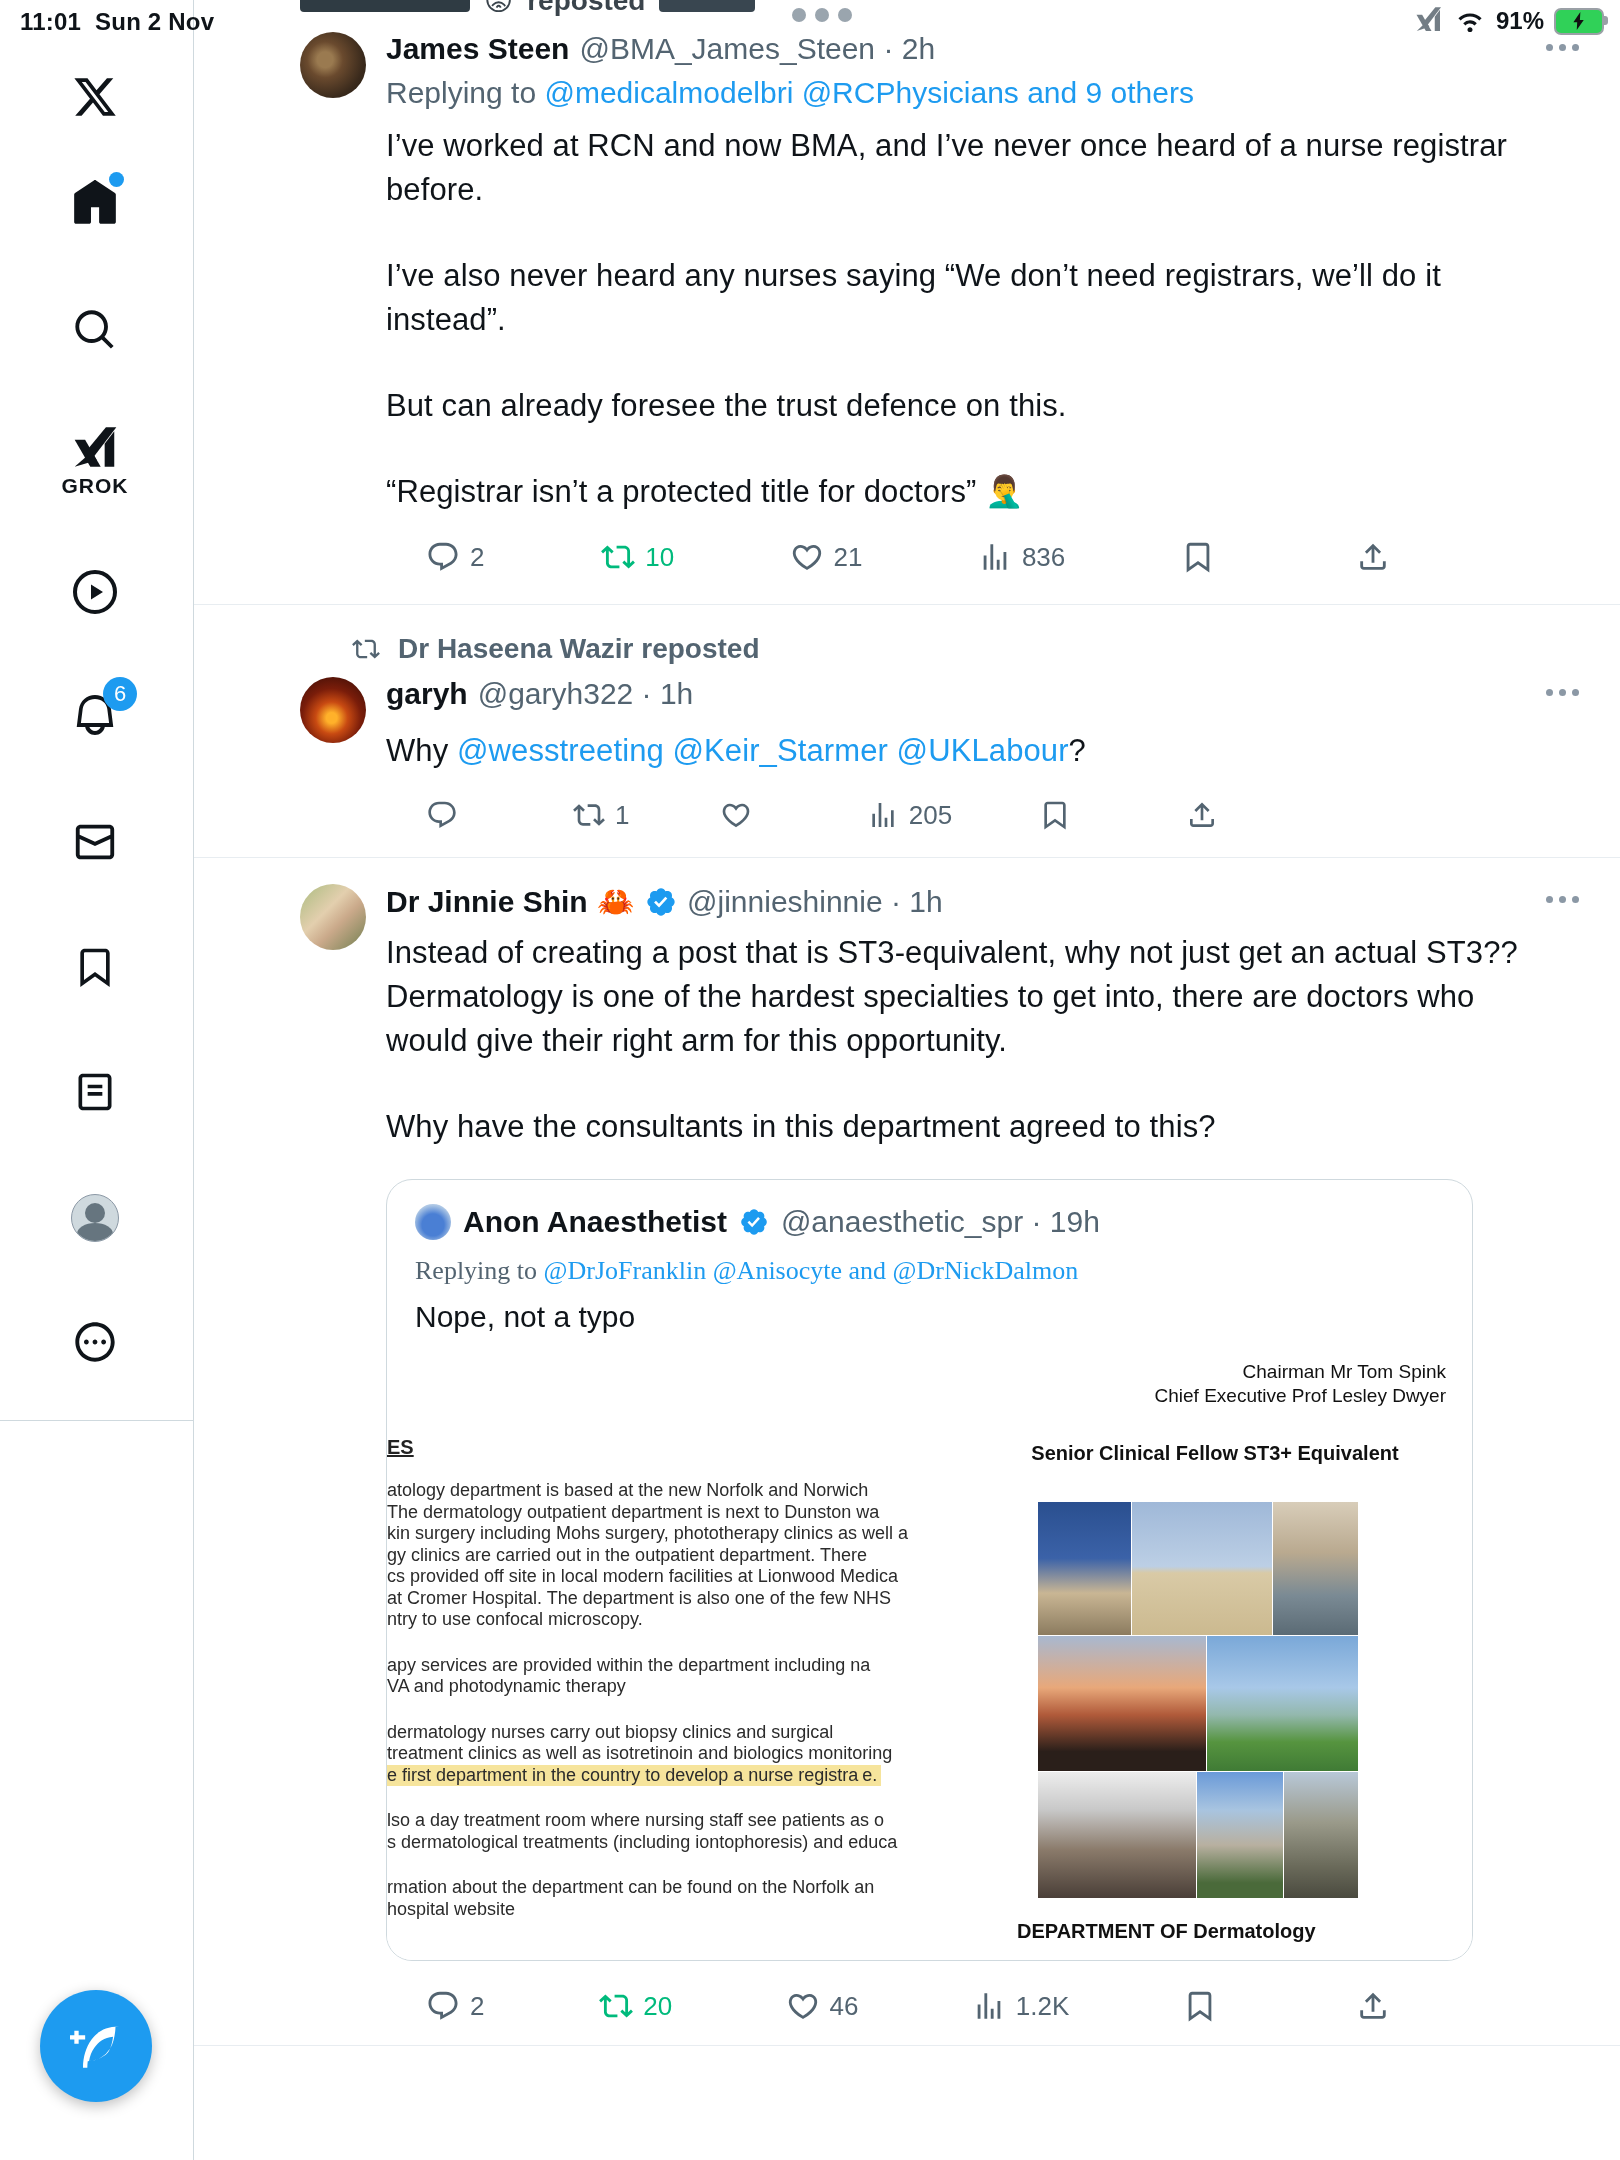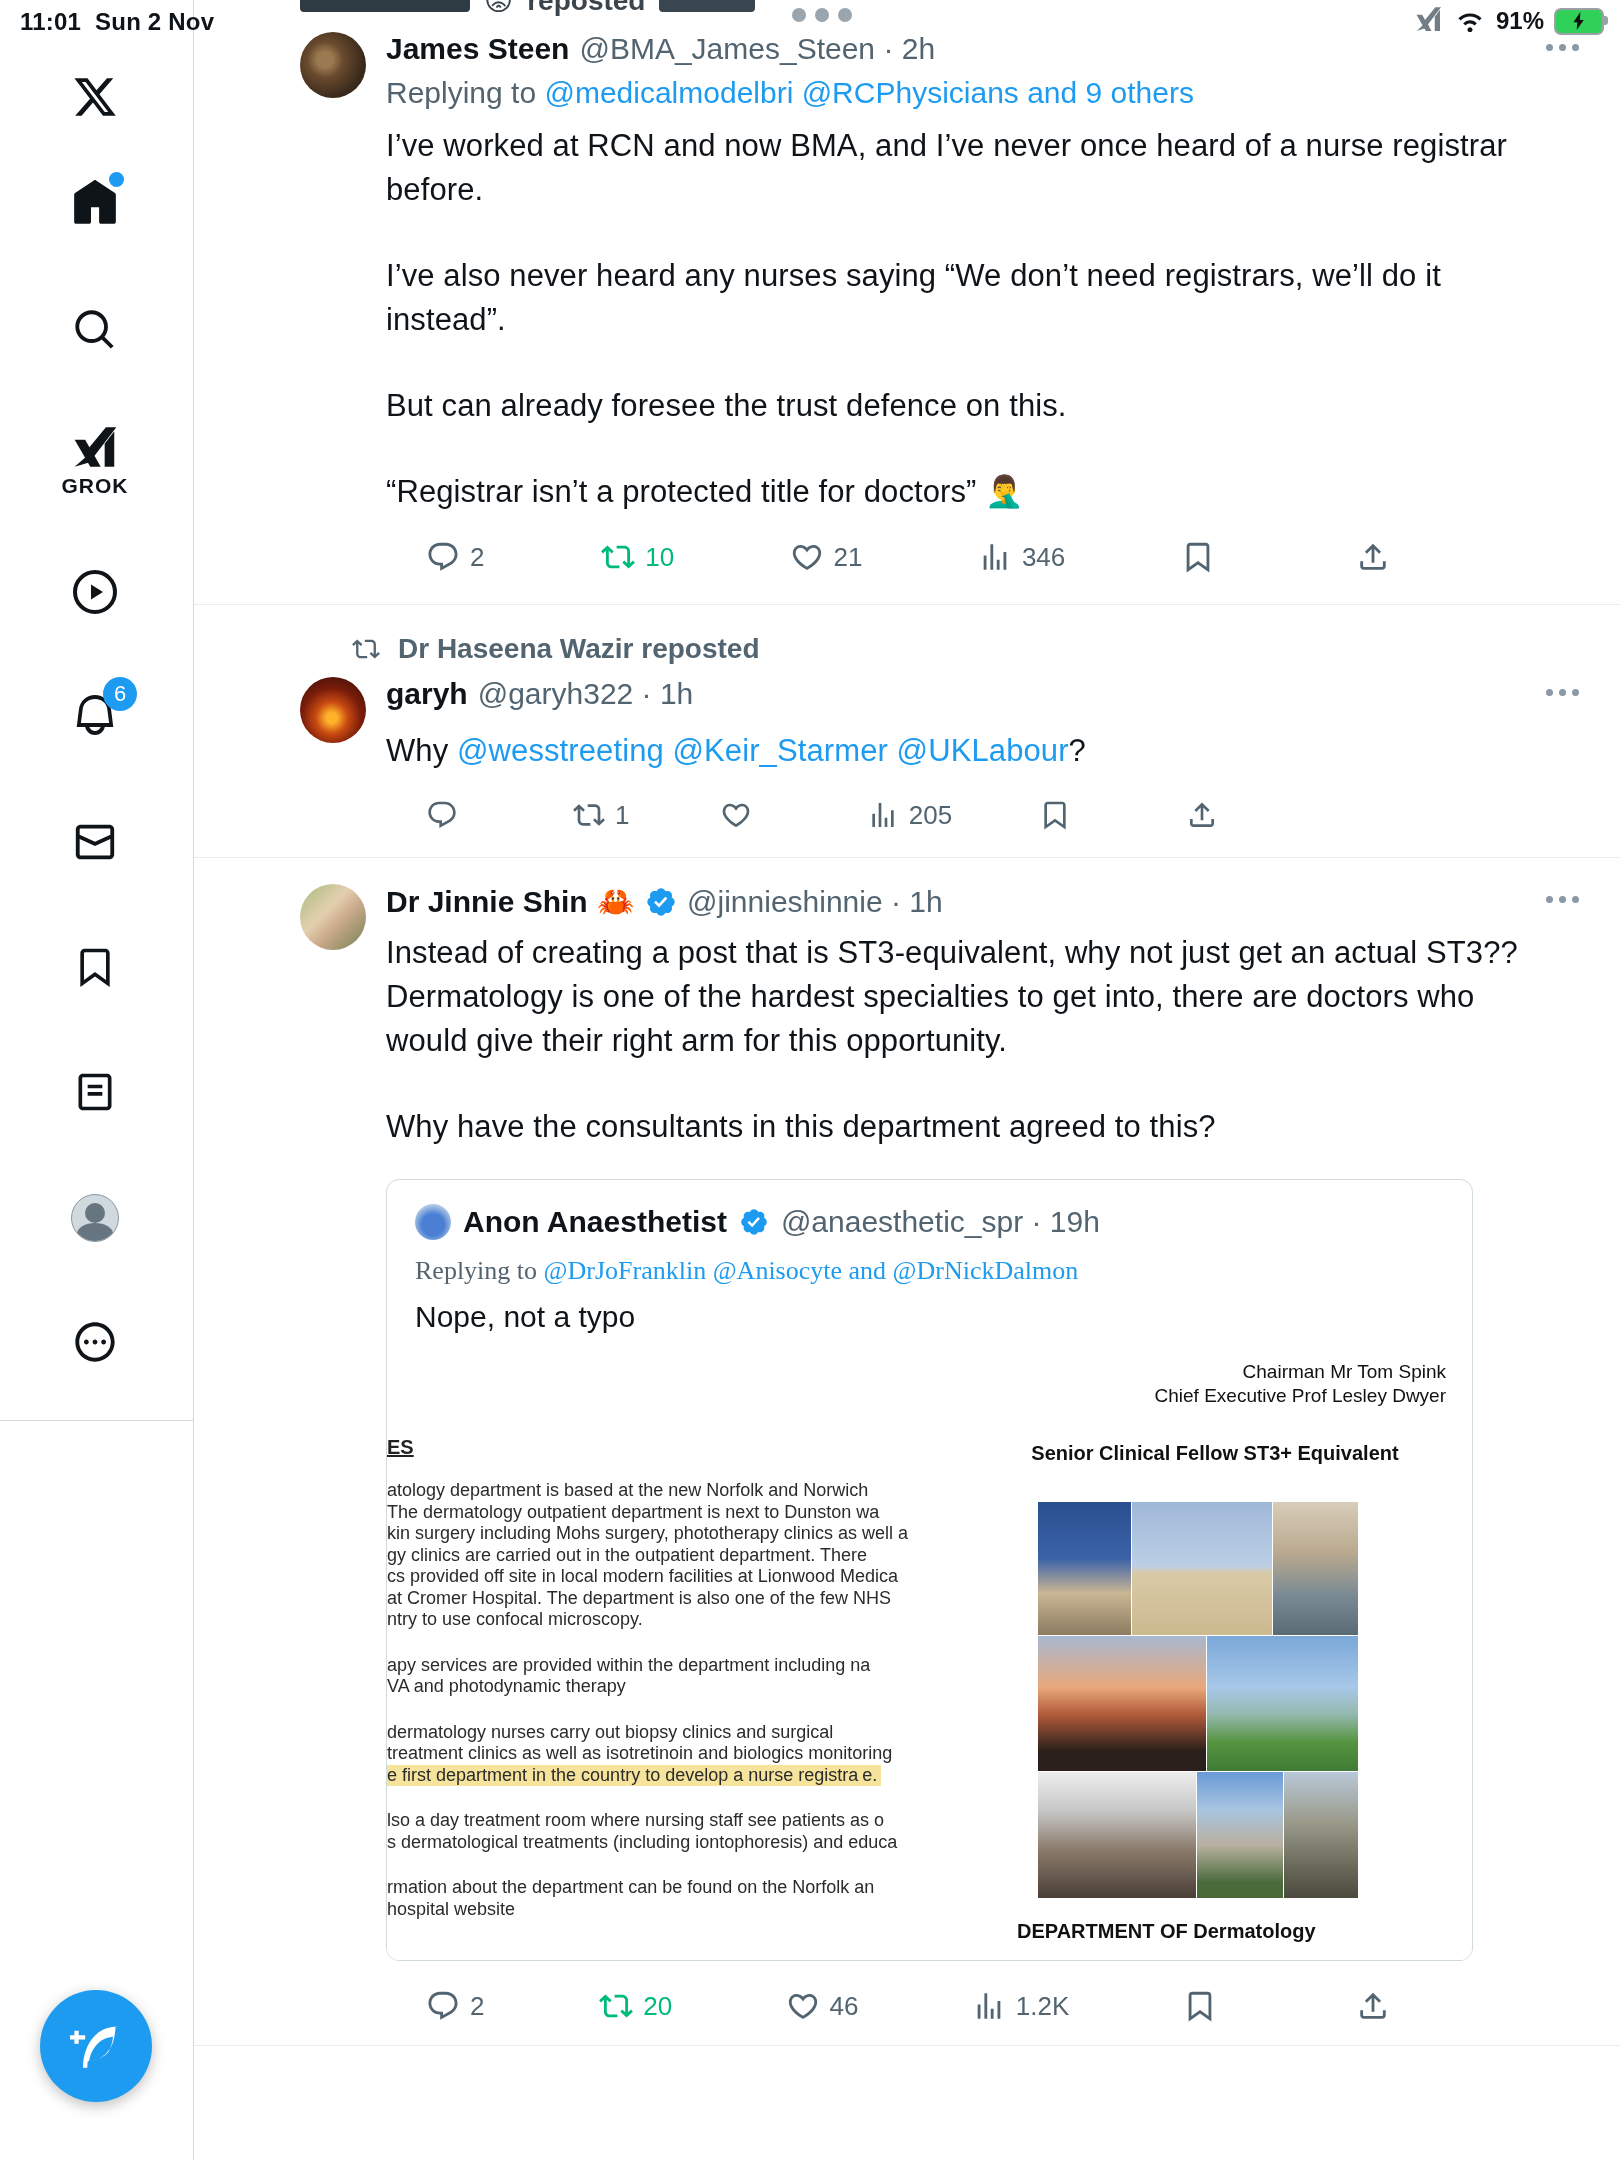--- a/index.html
+++ b/index.html
@@ -54,21 +54,21 @@
   .lnk{color:#1d9bf0;}
   .repost-hd{display:flex;align-items:center;color:#536471;font-weight:700;font-size:28px;padding-left:40px;gap:18px;}
 
   
   .actions{display:flex;justify-content:space-between;align-items:center;width:990px;margin:26px 0 0 40px;color:#536471;}
   .act{display:flex;align-items:center;gap:10px;font-size:26px;cursor:pointer;min-width:60px;}
   .act.green{color:#00ba7c;}
   .act svg{flex:0 0 auto;}
 
   
-  .qcard{border:1px solid #cfd9de;border-radius:13px;margin-top:30px;width:1085px;overflow:hidden;cursor:pointer;background:#fff;}
+  .qcard{border:1px solid #cfd9de;border-radius:26px;margin-top:30px;width:1085px;overflow:hidden;cursor:pointer;background:#fff;}
   .qhead{display:flex;align-items:center;gap:12px;padding:24px 28px 0 28px;}
   .qav{width:36px;height:36px;border-radius:50%;background:radial-gradient(circle at 50% 58%,#4a7fd4 0 40%,#a9c4e4 70%,#e8eef6 100%);flex:0 0 36px;}
   .qname{font-size:30px;font-weight:700;white-space:nowrap;}
   .qmeta{font-size:30px;color:#536471;white-space:nowrap;}
   .qreplying{font-size:26px;color:#536471;padding:16px 28px 0 28px;font-family:Liberation Serif, serif;}
   .qtext{font-size:30px;padding:14px 28px 16px 28px;}
 
   
   .doc{position:relative;width:1085px;height:610px;background:#fff;font-family:"Liberation Sans",sans-serif;}
   .doc-chair{position:absolute;top:10px;right:26px;text-align:right;font-size:19px;font-weight:400;line-height:24px;color:#111;}
@@ -266,21 +266,21 @@
             <span class="act">
               <svg width="34" height="34" viewBox="0 0 24 24" fill="#536471">
                   <path d="M16.697 5.5c-1.222-.06-2.679.51-3.89 2.16l-.805 1.09-.806-1.09C9.984 6.01 8.526 5.44 7.304 5.5c-1.243.07-2.349.78-2.91 1.91-.552 1.12-.633 2.78.479 4.82 1.074 1.97 3.257 4.27 7.129 6.61 3.87-2.34 6.052-4.64 7.126-6.61 1.111-2.04 1.03-3.7.477-4.82-.561-1.13-1.666-1.84-2.908-1.91zm4.187 7.69c-1.351 2.48-4.001 5.12-8.379 7.67l-.503.3-.504-.3c-4.379-2.55-7.029-5.19-8.382-7.67-1.36-2.5-1.41-4.86-.514-6.67.887-1.79 2.647-2.91 4.601-3.01 1.651-.09 3.368.56 4.798 2.01 1.429-1.45 3.146-2.1 4.796-2.01 1.954.1 3.714 1.22 4.601 3.01.896 1.81.846 4.17-.514 6.67z"></path>
                 </svg>
               <span>21</span>
             </span>
             <span class="act">
               <svg width="34" height="34" viewBox="0 0 24 24" fill="#536471">
                   <path d="M8.75 21V3h2v18h-2zM18 21V8.5h2V21h-2zM4 21l.004-10h2L6 21H4zm9.248 0v-7h2v7h-2z"></path>
                 </svg>
-              <span>346</span>
+              <span>836</span>
             </span>
             <span class="act">
               <svg width="34" height="34" viewBox="0 0 24 24" fill="#536471">
                   <path d="M4 4.5C4 3.12 5.119 2 6.5 2h11C18.881 2 20 3.12 20 4.5v18.44l-8-5.71-8 5.71V4.5zM6.5 4c-.276 0-.5.22-.5.5v14.56l6-4.29 6 4.29V4.5c0-.28-.224-.5-.5-.5h-11z"></path>
                 </svg>
             </span>
             <span class="act">
               <svg width="34" height="34" viewBox="0 0 24 24" fill="#536471">
                   <path d="M12 2.59l5.7 5.7-1.41 1.42L13 6.41V16h-2V6.41l-3.3 3.3-1.41-1.42L12 2.59zM21 15l-.02 3.51c0 1.38-1.12 2.49-2.5 2.49H5.5C4.11 21 3 19.88 3 18.5V15h2v3.5c0 .28.22.5.5.5h12.98c.28 0 .5-.22.5-.5L19 15h2z"></path>
                 </svg>

